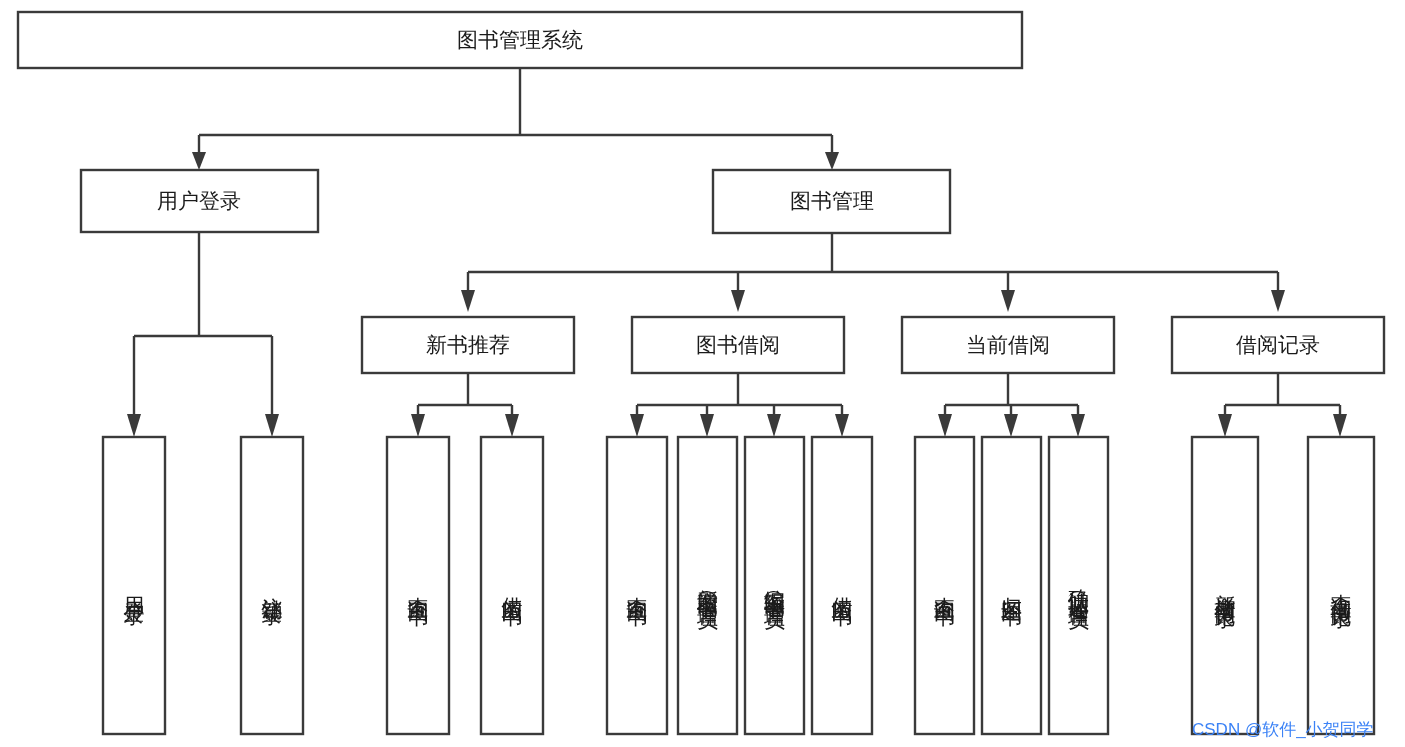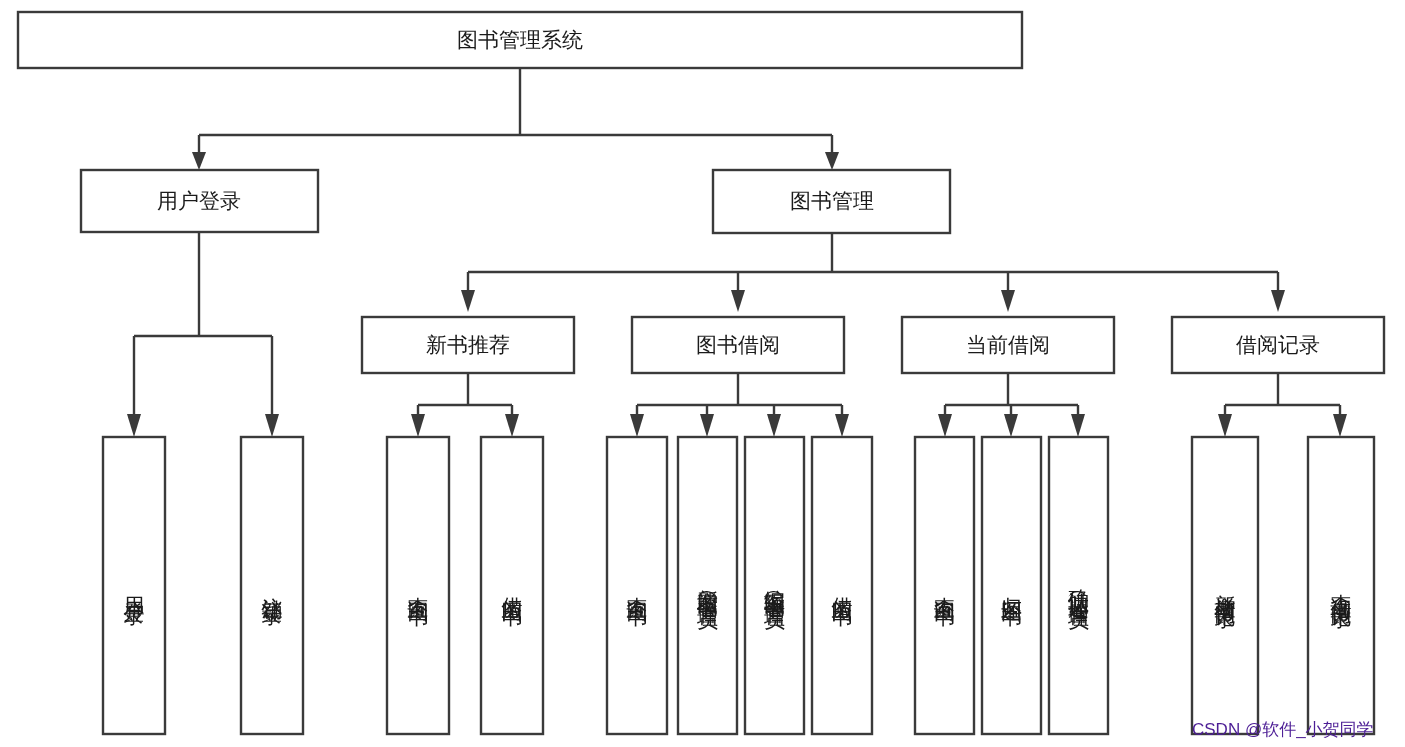--- a/index.html
+++ b/index.html
@@ -62,21 +62,21 @@
     display: flex;
     align-items: center;
     justify-content: center;
     text-align: center;
     user-select: none;
   }
   .watermark {
     position: absolute;
     font-family: "Liberation Sans", "DejaVu Sans", sans-serif;
     font-size: 17px;
-    color: #4c1d95;
+    color: #3b82f6;
     white-space: nowrap;
     user-select: none;
   }
 </style>
 </head>
 <body>
 
 <div id="diagram-root">
 
   <svg id="diagram-svg" viewBox="0 0 1405 747">

